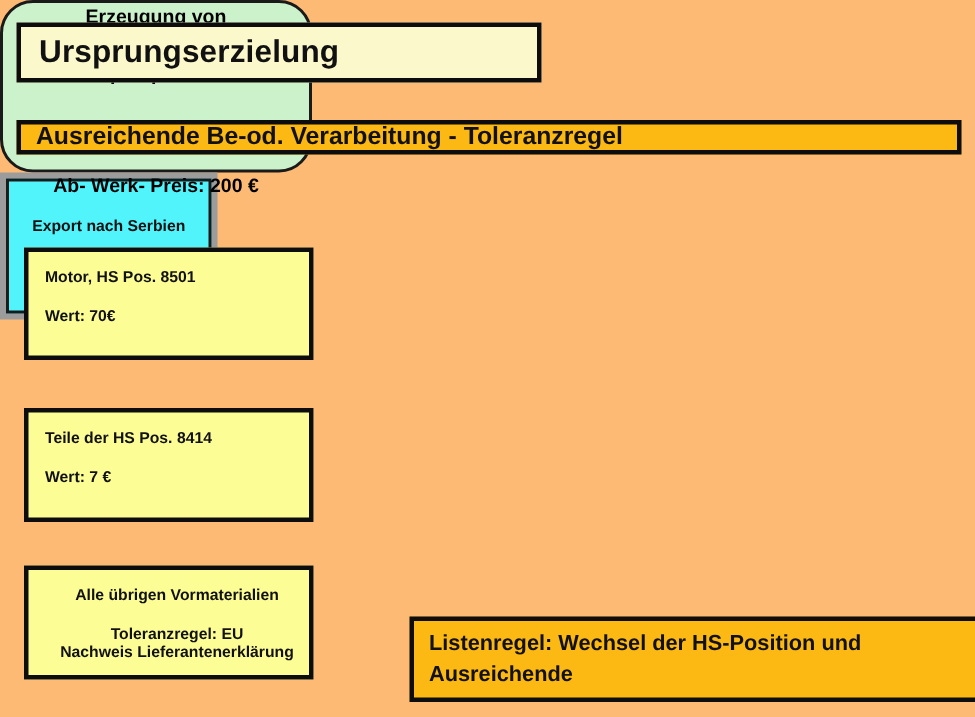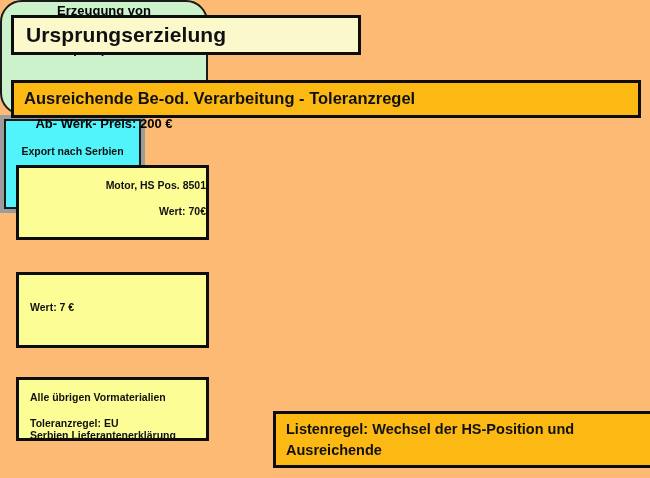--- a/index.html
+++ b/index.html
@@ -46,21 +46,21 @@
     font-weight: bold;
     letter-spacing: 0.1px;
     line-height: 1.05;
   }
 
   
   #banner-box {
     left: 11px;
     top: 80px;
     width: 630px;
-    height: 38px;
+    height: 23px;
     background: #fcb813;
     display: flex;
     align-items: center;
     padding-left: 10px;
   }
   #banner-box .banner-text {
     font-size: 16.5px;
     font-weight: bold;
     line-height: 1.05;
   }
@@ -81,23 +81,23 @@
     margin: 0;
     white-space: pre;
   }
   .mat-box .gap {
     height: 15px;
   }
   .mat-box .ln + .ln {
     margin-top: 2px;
   }
 
-  #mat-box-1 { top: 165px; height: 75px; text-align: right; }
+  #mat-box-1 { top: 165px; height: 75px; }
   #mat-box-2 { top: 272px; height: 76px; }
-  #mat-box-3 { top: 377px; height: 64px; }
+  #mat-box-3 { top: 377px; height: 76px; text-align: center; }
 
   
   #production-box {
     left: 233px;
     top: 256px;
     width: 204px;
     height: 111px;
     background: #ccf2cc;
     border: 2.5px solid #1a1a1a;
     border-radius: 22px;
@@ -184,29 +184,30 @@
     <span class="banner-text">Ausreichende Be-od. Verarbeitung - Toleranzregel</span>
   </div>
 
   <div class="box mat-box" id="mat-box-1">
     <div class="ln">Motor, HS Pos. 8501</div>
     <div class="gap"></div>
     <div class="ln">Wert: 70€</div>
   </div>
 
   <div class="box mat-box" id="mat-box-2">
+    <div class="ln">Teile der HS Pos. 8414</div>
     <div class="gap"></div>
     <div class="ln">Wert: 7 €</div>
   </div>
 
   <div class="box mat-box" id="mat-box-3">
     <div class="ln">Alle übrigen Vormaterialien</div>
     <div class="gap"></div>
     <div class="ln">Toleranzregel: EU</div>
-    <div class="ln">Serbien Lieferantenerklärung</div>
+    <div class="ln">Nachweis Lieferantenerklärung</div>
   </div>
 
   <div id="production-box">
     <div class="ln">Erzeugung von</div>
     <div class="ln">Vakuumpumpen in der EU</div>
     <div class="gap"></div>
     <div class="ln">HS Pos. 8414</div>
     <div class="ln">Ab- Werk- Preis: 200 €</div>
   </div>
 

